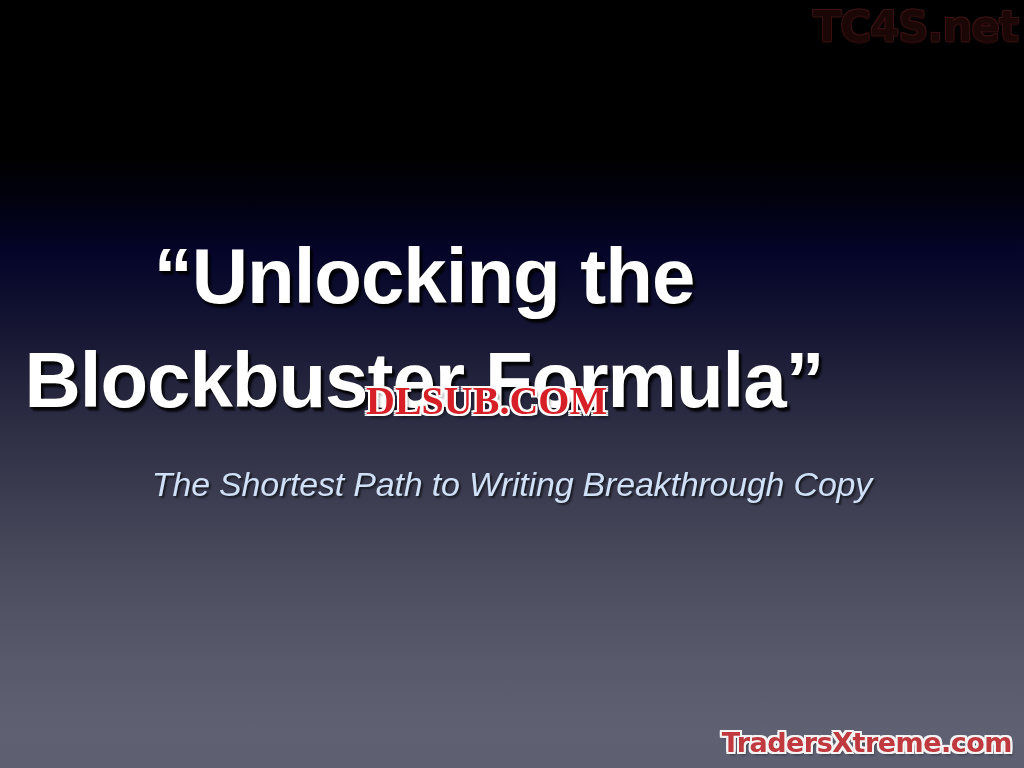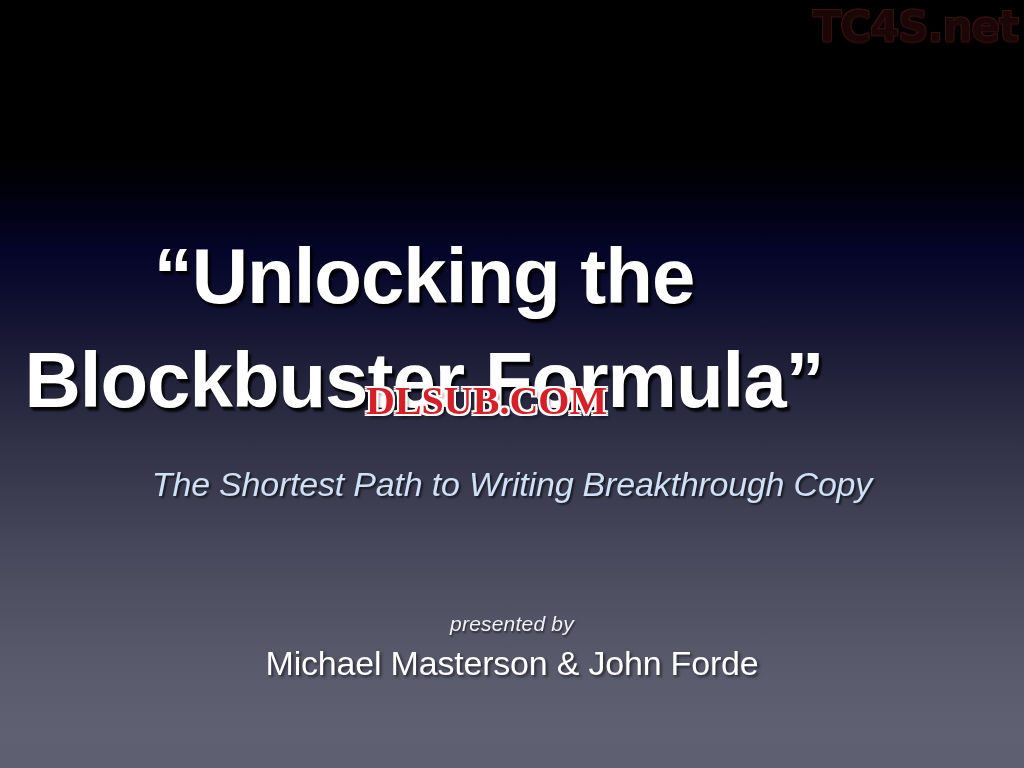--- a/index.html
+++ b/index.html
@@ -166,23 +166,20 @@
 
 <div id="slide">
 
   <div class="title-block">
     <div class="title-line title-line-1">“Unlocking the</div>
     <div class="title-line title-line-2">Blockbuster Formula”</div>
   </div>
 
   <div class="subtitle">The Shortest Path to Writing Breakthrough Copy</div>
 
-  <div class="presenter-block">
-    <div class="presented-by">presented by</div>
-    <div class="presenter-names">Michael Masterson &amp; John Forde</div>
-  </div>
 
   <div class="wm-tc4s">TC4S.net</div>
 
   <div class="wm-dlsub">DLSUB.COM</div>
 
+  <div class="wm-traders">TradersXtreme.com</div>
 
 </div>
 
 </body></html>

